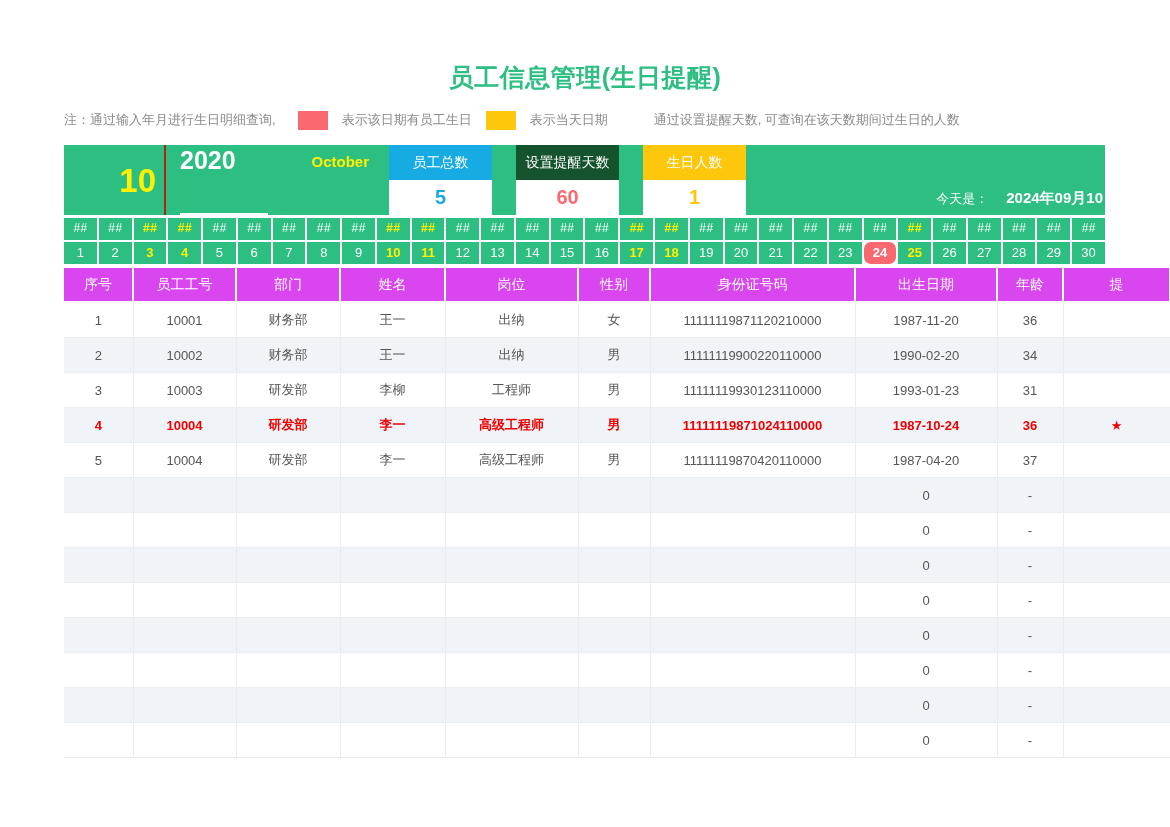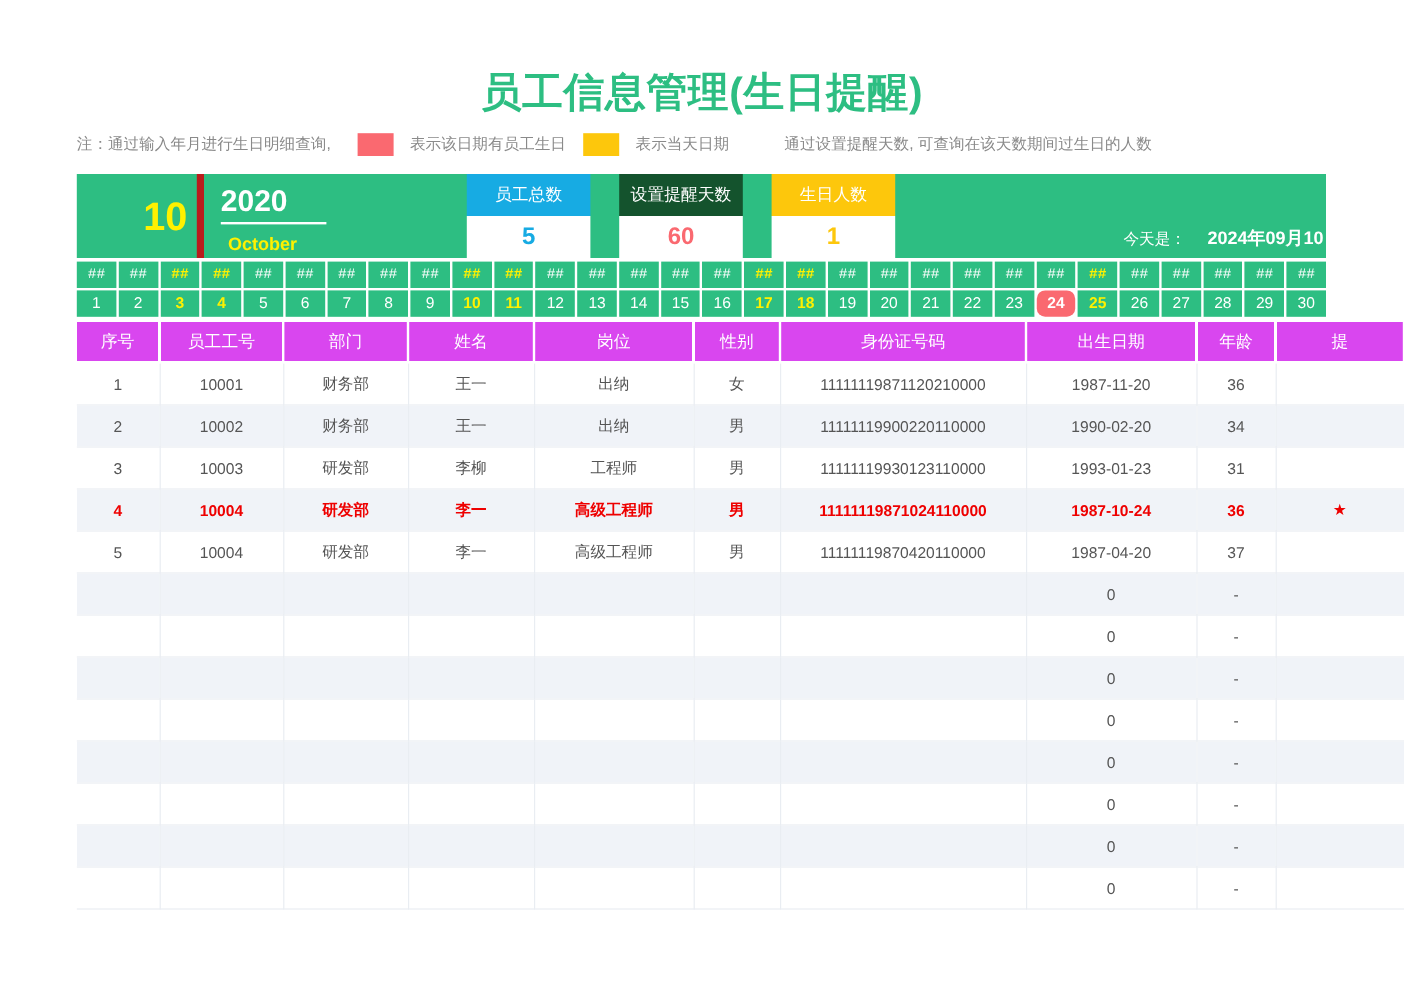--- a/index.html
+++ b/index.html
@@ -12,21 +12,21 @@
     height: 827px;
     font-family: "Liberation Sans", "DejaVu Sans", sans-serif;
     overflow: hidden;
     position: relative;
   }
 
   
   .title {
     text-align: center;
     color: #2DBE82;
-    font-size: 34px;
+    font-size: 25px;
     font-weight: bold;
     letter-spacing: 0.5px;
     padding-top: 62px;
     line-height: 30px;
     user-select: none;
   }
 
   
   .note {
     display: flex;
@@ -80,24 +80,24 @@
   .banner-month-num {
     color: #FFF100;
     font-size: 33px;
     font-weight: bold;
     line-height: 33px;
   }
   .banner-ym {
     width: 205px;
     padding-left: 14px;
     box-sizing: border-box;
-    border-left: 6px solid #b91c1c;
-    display: flex;
-    flex-direction: column;
-    justify-content: flex-end;
+    border-left: 2px solid #b91c1c;
+    display: flex;
+    flex-direction: row;
+    justify-content: space-between;
   }
   .banner-year {
     color: #ffffff;
     font-size: 25px;
     font-weight: bold;
     line-height: 31px;
     border-bottom: 2px solid #ffffff;
     width: 88px;
     padding-bottom: 1px;
   }

